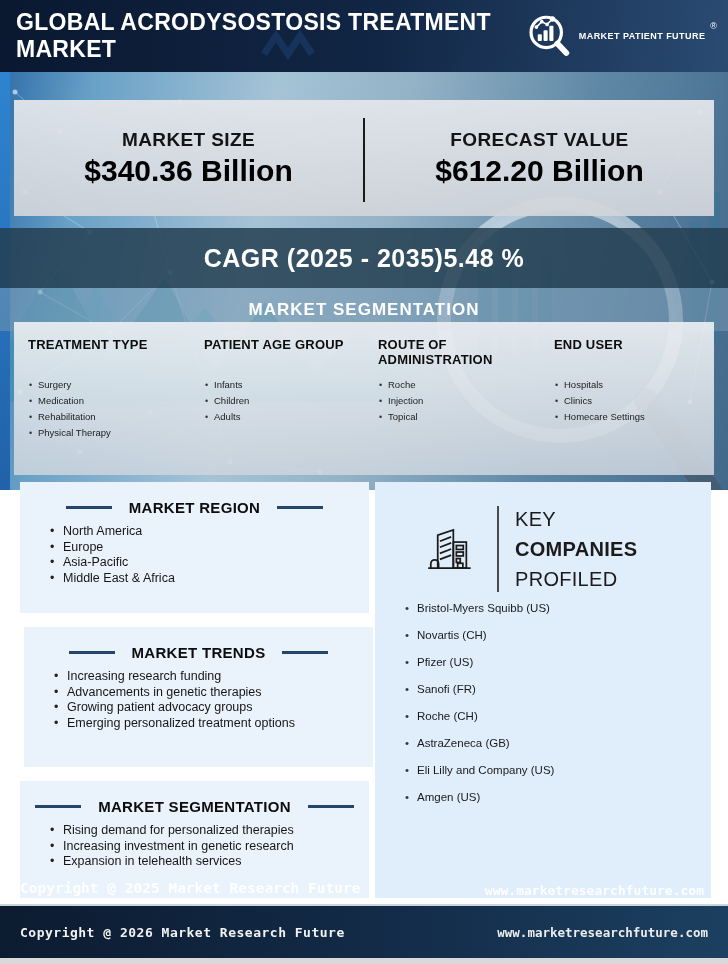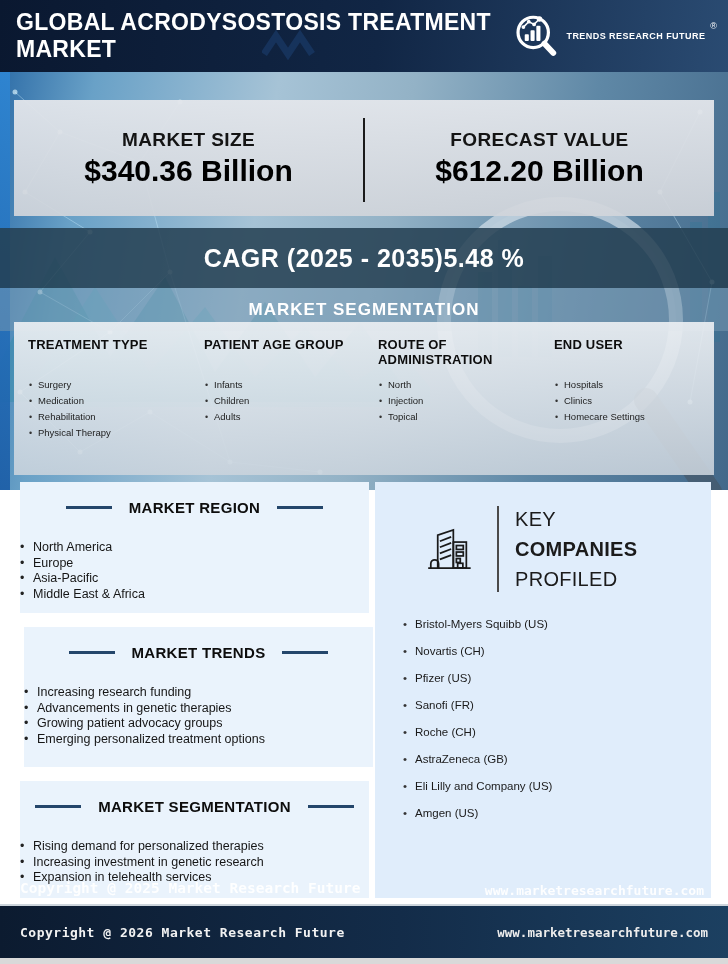--- a/index.html
+++ b/index.html
@@ -55,21 +55,21 @@
   
   .card { position:absolute; background:#eaf3fc; }
   .card-region      { left:20px; top:482px; width:349px; height:131px; }
   .card-trends      { left:24px; top:627px; width:349px; height:140px; }
   .card-opportunity { left:20px; top:781px; width:349px; height:117px; }
   .card-companies   { left:375px; top:482px; width:336px; height:416px; background:#e0edfb; }
 
   .card-heading { display:flex; align-items:center; justify-content:center; gap:17px; padding-top:17px; }
   .card-heading .dash { width:46px; height:3px; background:#24466b; }
   .card-heading h2 { font-size:15px; font-weight:bold; color:#0d0d0d; letter-spacing:0.3px; }
-  .card ul { list-style:none; margin-top:24px; }
+  .card ul { list-style:none; margin-top:8px; padding-left:30px; }
   .card li { font-size:12.5px; color:#161616; line-height:15.5px; padding-left:13px; position:relative; }
   .card li::before { content:"•"; position:absolute; left:0; color:#222; }
 
   .comp-head { display:flex; align-items:center; padding:22px 0 0 48px; }
   .comp-icon svg { width:52px; height:54px; display:block; }
   .comp-divider { width:2px; height:86px; background:#4a4a4a; margin:0 16px 0 22px; }
   .comp-title { font-size:20px; color:#1b1b1b; line-height:30px; letter-spacing:0.3px; }
   .comp-title .bold { font-weight:bold; }
   .comp-list { list-style:none; margin-top:20px; padding-left:28px; }
   .comp-list li { font-size:11.5px; color:#1a1a1a; line-height:12px; margin-bottom:15px;
@@ -109,21 +109,21 @@
         <rect x="16.5" y="26" width="4.6" height="7.5" rx="1" fill="#ffffff"></rect>
         <rect x="23" y="21.5" width="4.6" height="12" rx="1" fill="#ffffff"></rect>
         <rect x="29.5" y="16.5" width="4.6" height="17" rx="1" fill="#ffffff"></rect>
         <polyline points="15,18 21,12 27,15 33,9" fill="none" stroke="#ffffff" stroke-width="1.8"></polyline>
         <circle cx="15" cy="18" r="2.1" fill="#ffffff"></circle>
         <circle cx="21" cy="12" r="2.1" fill="#ffffff"></circle>
         <circle cx="27" cy="15" r="2.1" fill="#ffffff"></circle>
         <circle cx="33" cy="9" r="3" fill="#ffffff"></circle>
         <line x1="38.5" y1="36.5" x2="48.5" y2="47" stroke="#ffffff" stroke-width="6.5" stroke-linecap="round"></line>
       </svg>
-      <span class="brand-text">TRENDS RESEARCH FUTURE</span>
+      <span class="brand-text">MARKET PATIENT FUTURE</span>
       <span class="reg-mark">®</span>
     </div>
   </header>
 
   <section class="hero">
     <svg class="hero-art" viewBox="0 0 728 418" preserveAspectRatio="none">
       <polygon points="0,290 55,185 110,285 165,205 215,300 265,230 315,305 360,250 400,310 400,330 0,330" fill="rgba(35,140,160,0.30)"></polygon>
       <polygon points="40,300 95,215 150,300 205,235 255,305 305,255 355,310 400,280 430,315 430,335 40,335" fill="rgba(70,175,195,0.28)"></polygon>
       <g fill="rgba(40,120,150,0.25)">
         <rect x="478" y="200" width="14" height="85"></rect>
@@ -199,21 +199,21 @@
         <h3>PATIENT AGE GROUP</h3>
         <ul>
           <li>Infants</li>
           <li>Children</li>
           <li>Adults</li>
         </ul>
       </div>
       <div class="seg-col">
         <h3>ROUTE OF ADMINISTRATION</h3>
         <ul>
-          <li>North</li>
+          <li>Roche</li>
           <li>Injection</li>
           <li>Topical</li>
         </ul>
       </div>
       <div class="seg-col">
         <h3>END USER</h3>
         <ul>
           <li>Hospitals</li>
           <li>Clinics</li>
           <li>Homecare Settings</li>

